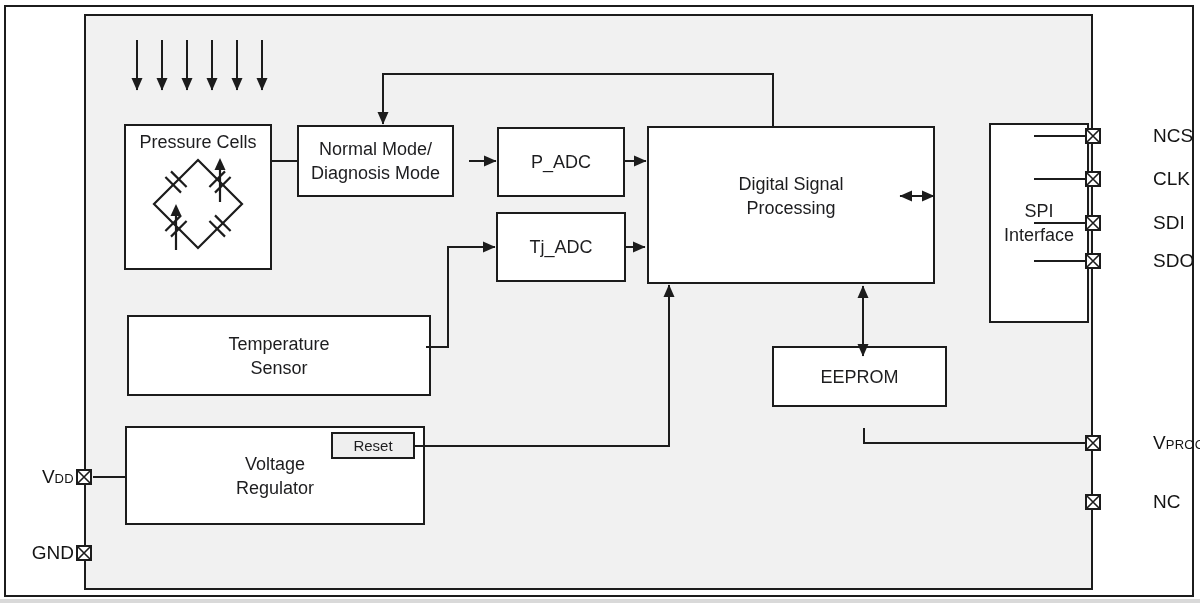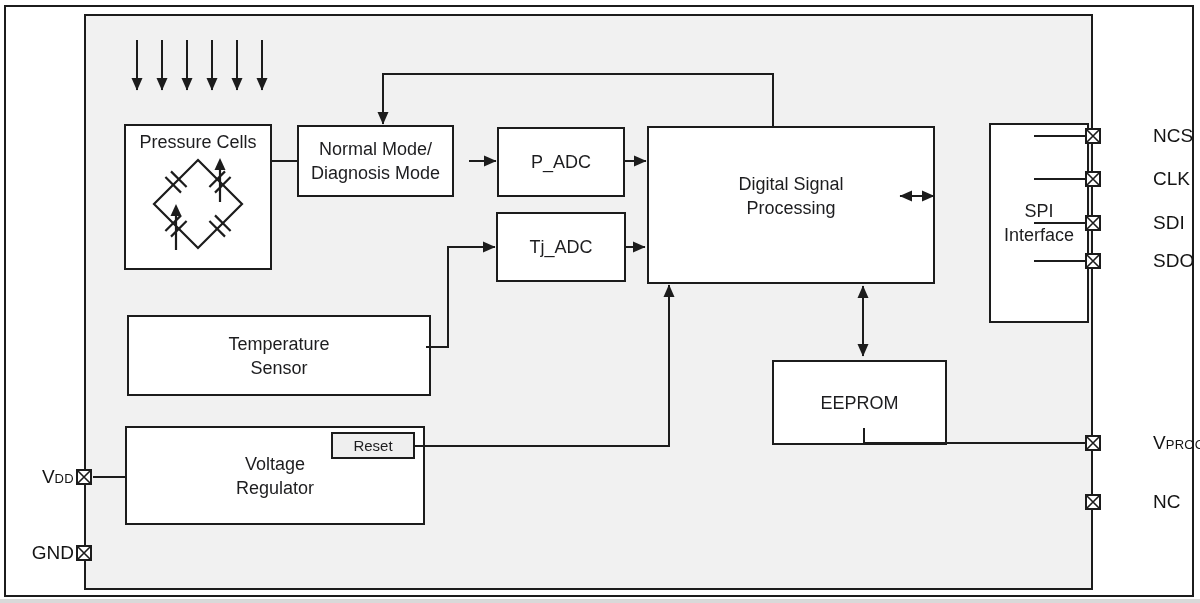--- a/index.html
+++ b/index.html
@@ -22,21 +22,21 @@
     display:flex;flex-direction:column;align-items:center;justify-content:center;
     font-size:18px;line-height:24px;text-align:center;color:#1d1d1f;
   }
   .b-pc   {left:124px;top:92px;width:148px;height:146px;justify-content:flex-start;padding-top:4px;margin-top:32px;}
   .b-nm   {left:297px;top:125px;width:157px;height:72px;}
   .b-padc {left:497px;top:127px;width:128px;height:70px;}
   .b-tjadc{left:496px;top:212px;width:130px;height:70px;}
   .b-dsp  {left:647px;top:126px;width:288px;height:158px;padding-bottom:18px;}
   .b-spi  {left:989px;top:123px;width:100px;height:200px;}
   .b-ts   {left:127px;top:315px;width:304px;height:81px;}
-  .b-ee   {left:772px;top:360px;width:175px;height:85px;}
+  .b-ee   {left:772px;top:346px;width:175px;height:61px;}
   .b-vr   {left:125px;top:426px;width:300px;height:99px;}
   .b-reset{left:331px;top:432px;width:84px;height:27px;font-size:15px;line-height:15px;background:#efefef;z-index:4;}
   .bridge{margin-top:2px;}
   .wires{position:absolute;left:0;top:0;z-index:5;pointer-events:none;}
   .pin{position:absolute;width:16px;height:16px;z-index:6;}
   .pin-label{position:absolute;z-index:6;font-size:19px;line-height:26px;white-space:nowrap;color:#141414;}
   .pin-label.r{left:1105px;margin-left:48px;}
   .pin-label.l{left:0;width:74px;text-align:right;}
   .pin-label .sub{font-size:13px;letter-spacing:0.3px;}
 </style>

